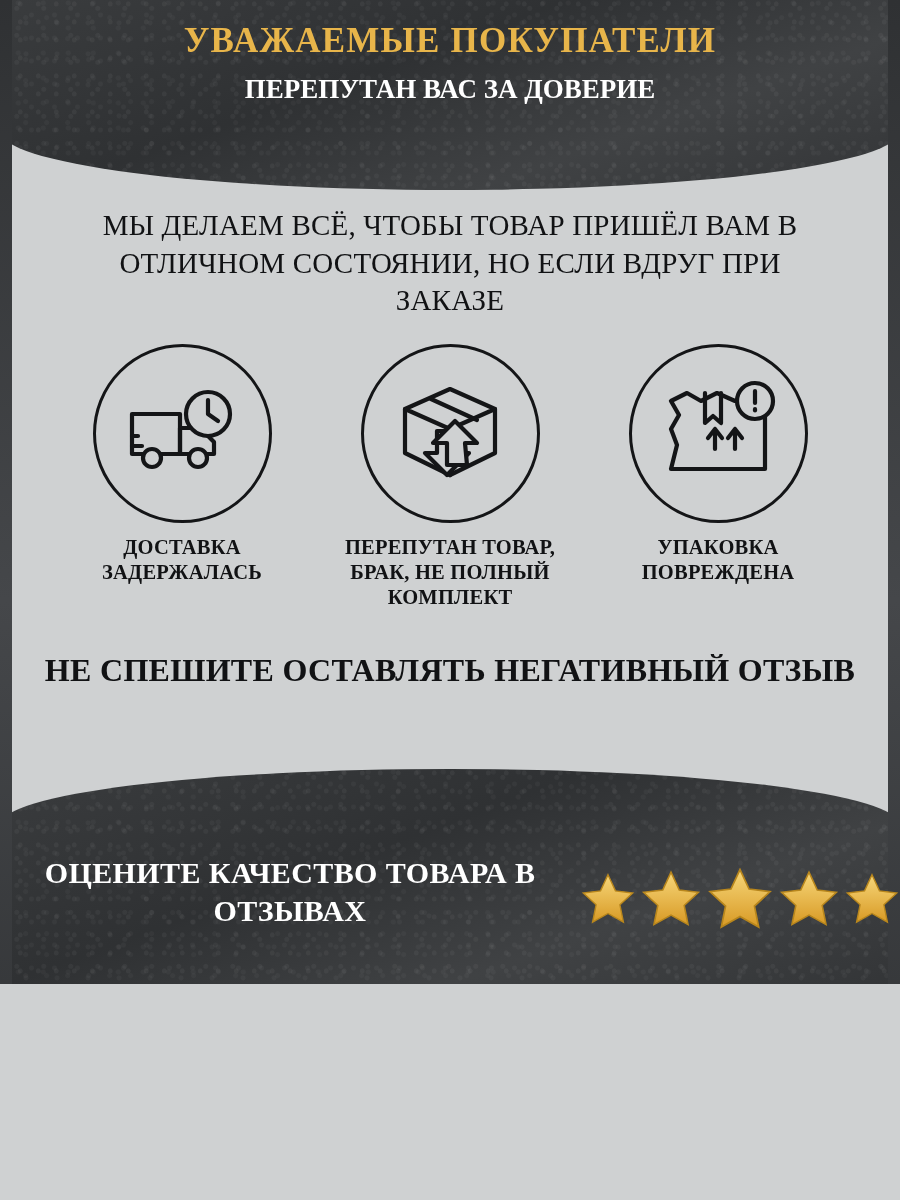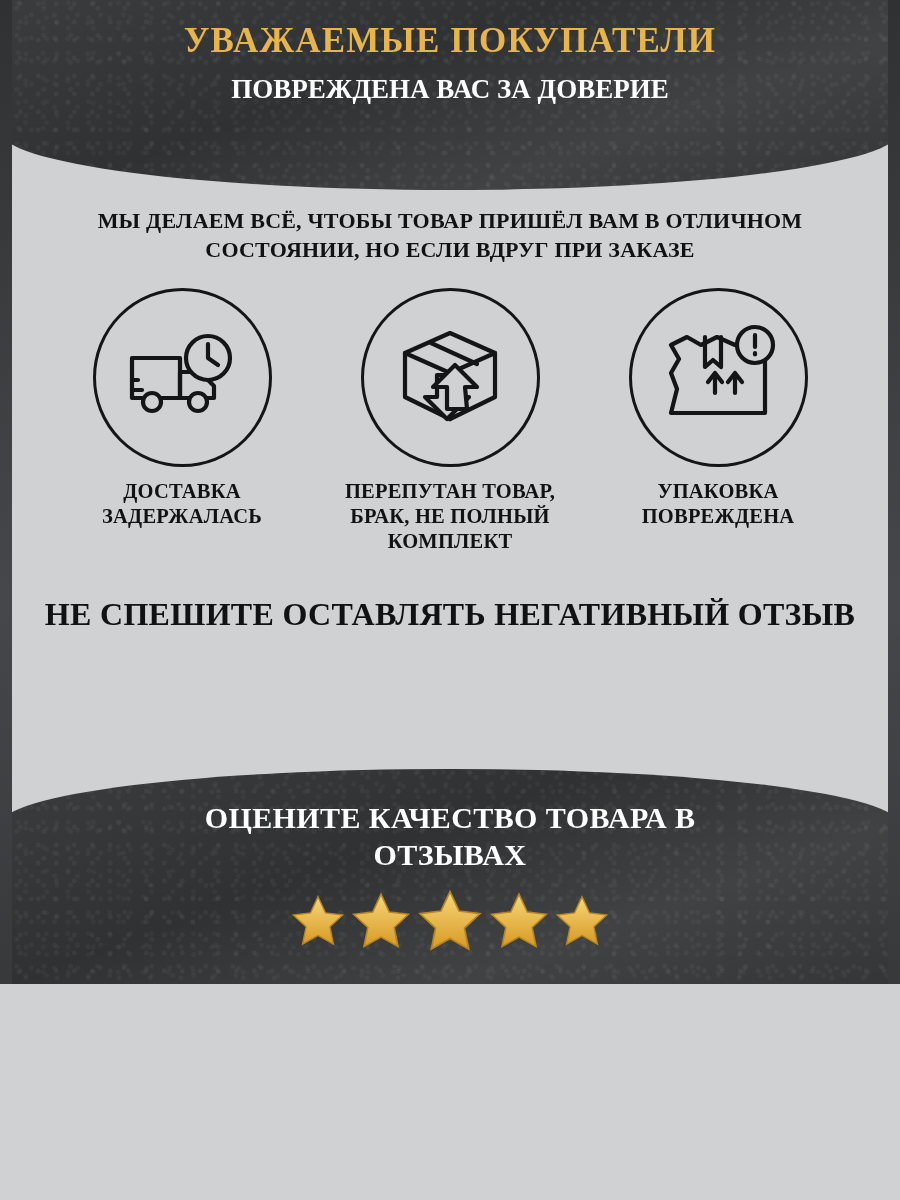--- a/index.html
+++ b/index.html
@@ -75,22 +75,22 @@
   }
 
   
   .content{
     position:absolute;top:195px;left:12px;width:876px;
     z-index:2;
     text-align:center;
   }
   .intro{
     color:#111214;
-    font-size:22px;
-    font-weight:bold;
+    font-size:29px;
+    font-weight:normal;
     line-height:1.3;
     margin:12px auto 0;
     max-width:760px;
     letter-spacing:.2px;
   }
 
   
   .icons{
     display:flex;justify-content:center;align-items:flex-start;
     gap:32px;
@@ -119,21 +119,21 @@
     margin:26px auto 0;
     max-width:800px;
     font-size:26.5px;font-weight:bold;color:#111214;
     line-height:1.3;letter-spacing:.2px;
   }
 
   
   .footer{
     position:absolute;bottom:0;left:0;width:900px;height:215px;
     z-index:3;
-    display:flex;flex-direction:column;align-items:center;
+    display:flex;flex-direction:row;align-items:center;
     padding-top:30px;box-sizing:border-box;
   }
   .footer-title{
     color:#ffffff;font-size:30px;font-weight:bold;
     text-align:center;line-height:1.24;max-width:640px;
     letter-spacing:.4px;
   }
   .stars{
     display:flex;align-items:center;justify-content:center;
     gap:4px;margin-top:14px;
@@ -148,21 +148,21 @@
 
 <div class="page">
 
   <div class="band band-top"></div>
   <div class="band band-bottom"></div>
   <div class="rail rail-left"></div>
   <div class="rail rail-right"></div>
 
   <div class="header">
     <div class="header-title">УВАЖАЕМЫЕ ПОКУПАТЕЛИ</div>
-    <div class="header-sub">ПОВРЕЖДЕНА ВАС ЗА ДОВЕРИЕ</div>
+    <div class="header-sub">ПЕРЕПУТАН ВАС ЗА ДОВЕРИЕ</div>
   </div>
 
   <div class="content">
 
     <div class="intro">МЫ ДЕЛАЕМ ВСЁ, ЧТОБЫ ТОВАР ПРИШЁЛ ВАМ В ОТЛИЧНОМ СОСТОЯНИИ, НО ЕСЛИ ВДРУГ ПРИ ЗАКАЗЕ</div>
 
     <div class="icons">
 
       <div class="icon-item">
         <div class="icon-circle">

